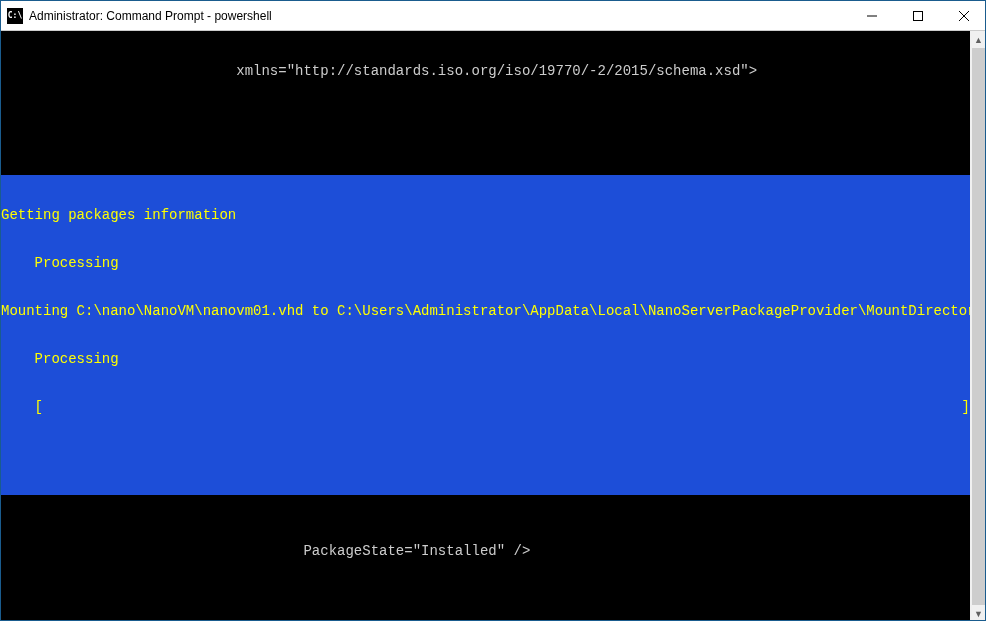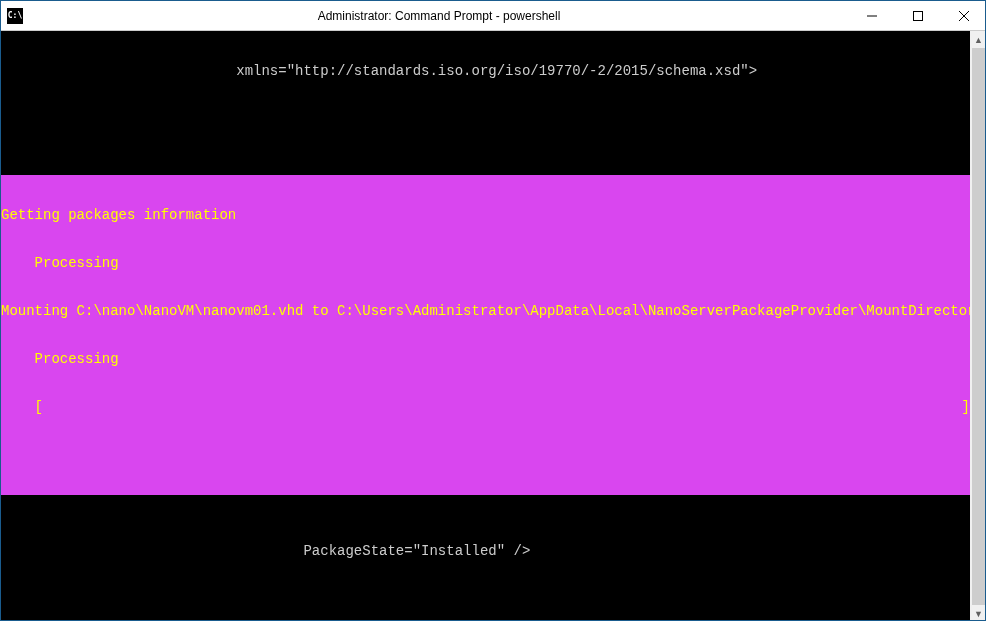--- a/index.html
+++ b/index.html
@@ -24,21 +24,21 @@
     .titlebar .icon {
       width:16px; height:16px;
       margin:0 6px;
       background:#000;
     }
     .titlebar .icon span {
       color:#fff; font-size:8px; font-weight:bold;
       display:block; text-align:center; line-height:16px;
       font-family:Consolas,monospace;
     }
-    .titlebar .title { font-size:12px; color:#000; flex:1;text-align:center; }
+    .titlebar .title { font-size:12px; color:#000; flex:1; }
     .win-controls { display:flex; }
     .win-btn {
       width:46px; height:30px;
       display:flex; align-items:center; justify-content:center;
       font-size:12px; cursor:default;
     }
     .win-btn svg { width:10px; height:10px; }
     .terminal-wrap {
       flex:1;
       background:#0c2035;
@@ -69,21 +69,21 @@
     }
     .scroll-thumb {
       position:absolute;
       top:17px; left:2px;
       width:13px;
       height:560px;
       background:#cdcdcd;
     }
     .line { min-height:16px; }
     .progress-section {
-      background:#d946ef;
+      background:#1d4ed8;
       color:#ffff00;
     }
     .progress-section .line { color:#ffff00; }
     .progress-bar-line {
       display:flex;
       color:#ffff00;
     }
   </style>
 </head>
 <body>

